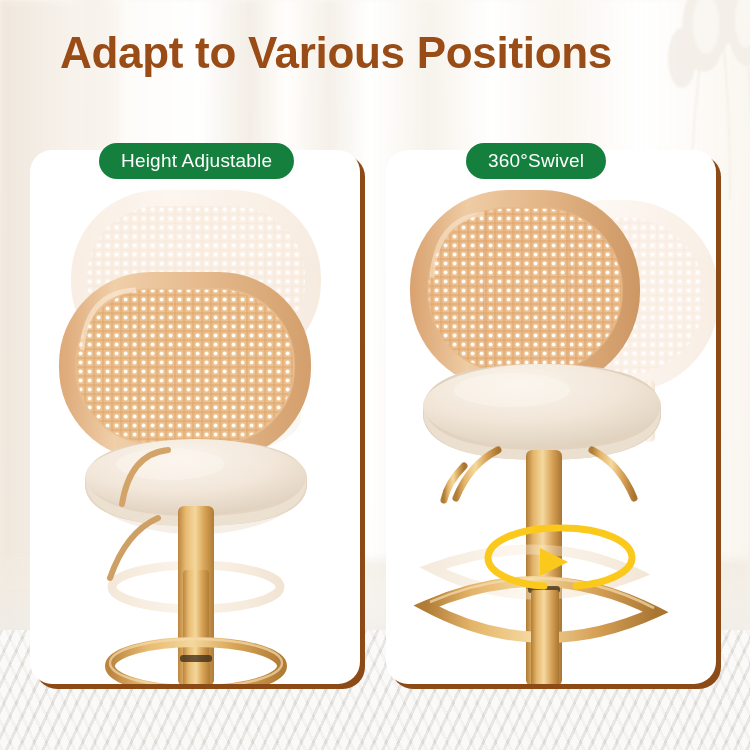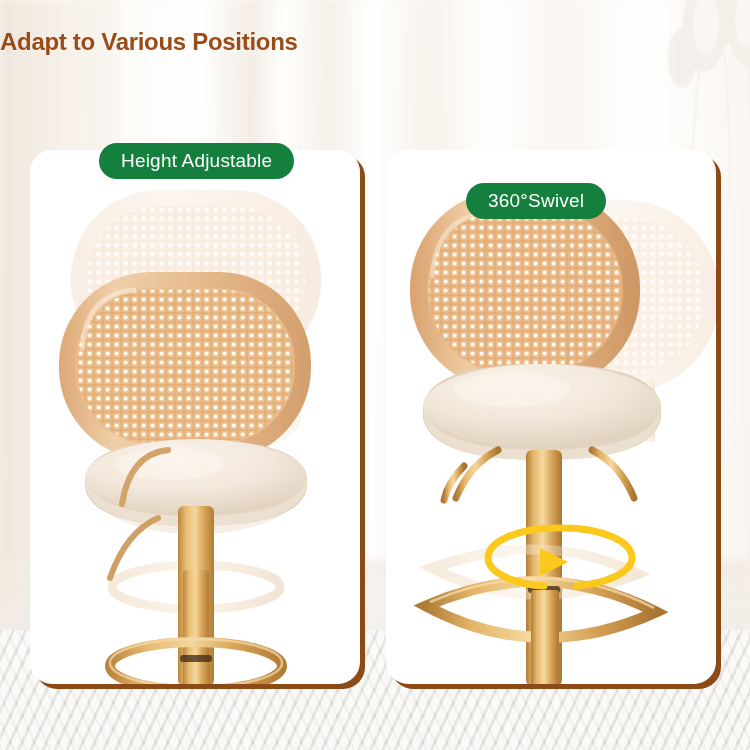--- a/index.html
+++ b/index.html
@@ -113,22 +113,22 @@
     background: linear-gradient(to bottom, rgba(236,228,216,0.55), rgba(245,240,233,0.2));
     filter: blur(5px);
   }
 
   
   .title {
     position: absolute;
     top: 28px;
     left: 0;
     width: 612px;
-    text-align: left;
-    font-size: 24px;
+    text-align: right;
+    font-size: 44px;
     font-weight: bold;
     letter-spacing: -0.3px;
     color: #9a4c17;
     text-shadow: 0 1px 0 rgba(255,255,255,.5);
     z-index: 20;
   }
 
   
   .card {
     position: absolute;
@@ -160,21 +160,21 @@
     padding: 0 22px;
     background: #15803d;
     color: #ffffff;
     border-radius: 20px;
     font-size: 19px;
     letter-spacing: .2px;
     white-space: nowrap;
     z-index: 30;
   }
   .badge-left  { left: 99px;  }
-  .badge-right { left: 466px; margin-top: 40px; }
+  .badge-right { left: 466px; }
 
   
   .chair-svg {
     position: absolute;
     left: 0;
     top: 0;
   }
 
   
   .swivel {

